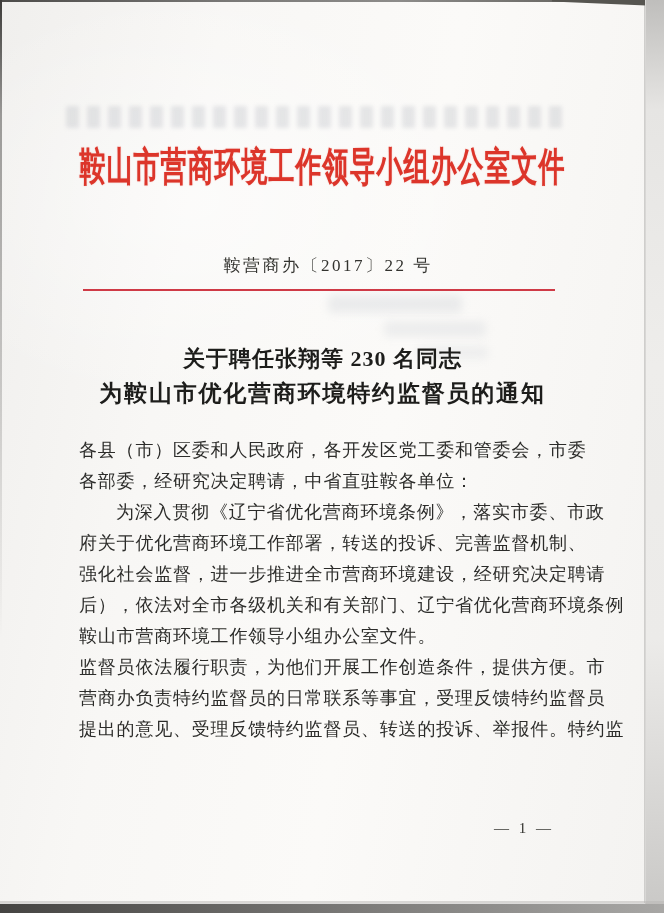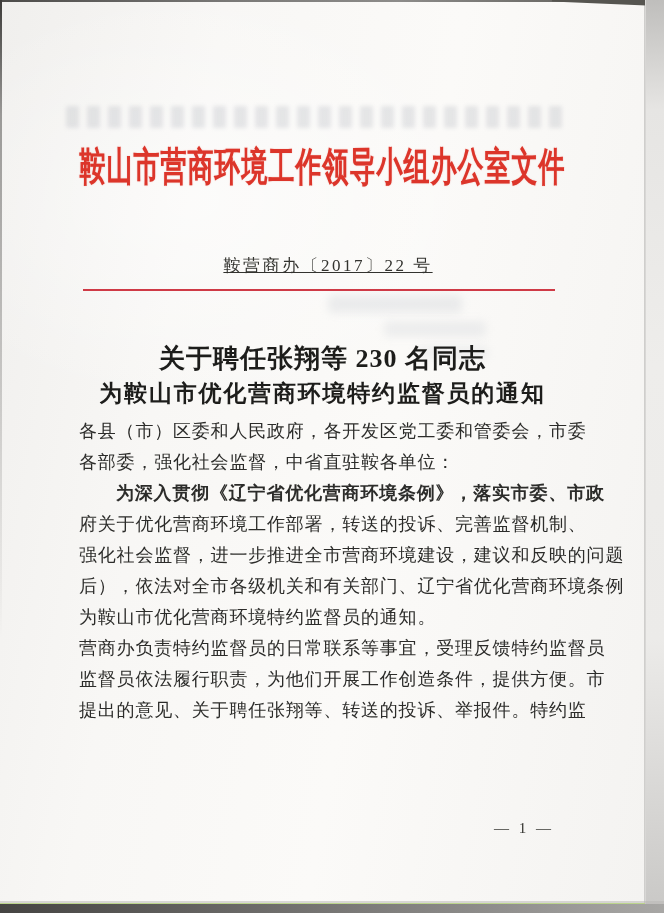--- a/index.html
+++ b/index.html
@@ -1,19 +1,19 @@
 <!DOCTYPE html>
 <html style="--header-red: #dc352a; --rule-red: #cf3a46; --text-color: #2c2c2a;"><head>
 <meta charset="utf-8">
 <style>
   * { margin:0; padding:0; box-sizing:border-box; }
   html,body { width:664px; height:913px; }
   body { font-family:"Liberation Serif","DejaVu Serif",serif; background:#dddcda; }
 
-  .scan { position:relative; width:664px; height:913px; overflow:hidden; background:#bef264; }
+  .scan { position:relative; width:664px; height:913px; overflow:hidden; background:#ffffff; }
 
   
   .paper {
     position:absolute; left:0; top:2px; width:645px; height:901px;
     background:
       radial-gradient(ellipse 420px 300px at 30% 22%, rgba(255,255,255,.55), rgba(255,255,255,0) 70%),
       linear-gradient(100deg,#f0efed 0%, #f8f7f5 28%, #fbfaf8 58%, #f4f3f1 100%);
     border-right:1px solid #cfcecc;
   }
 
@@ -47,35 +47,35 @@
   .red-title {
     position:absolute; left:0; top:147px; width:645px; text-align:center;
     font-size:26px; line-height:27px; font-weight:bold;
     color:var(--header-red,#dc352a); letter-spacing:1px; white-space:nowrap;
     transform:scaleY(1.52); transform-origin:top center;
     text-shadow:0 0 1px rgba(220,53,42,.4);
   }
 
   .doc-number {
     position:absolute; left:0; top:254px; width:656px; text-align:center;
-    font-size:17px; letter-spacing:2.5px; color:#33332f;text-decoration:underline;
+    font-size:17px; letter-spacing:2.5px; color:#33332f;
   }
 
   .red-rule { position:absolute; left:83px; top:289px; width:472px; height:2px;
     background:var(--rule-red,#cf3a46); }
 
   .doc-title { position:absolute; left:0; top:341px; width:645px; text-align:center;
     color:#1d1d1b; font-weight:bold; }
-  .doc-title .t1 { font-size:26px; line-height:35px; letter-spacing:1px; }
+  .doc-title .t1 { font-size:22px; line-height:35px; letter-spacing:1px; }
   .doc-title .t2 { font-size:23px; line-height:35px; letter-spacing:1.8px; }
 
-  .body-text { position:absolute; left:79px; top:416px; width:513px;
+  .body-text { position:absolute; left:79px; top:435px; width:513px;
     color:var(--text-color,#2c2c2a); font-size:18px; letter-spacing:0.8px; }
   .body-text .line { height:31px; line-height:31px; white-space:nowrap; }
-  .body-text .line.indent { padding-left:37px;font-weight:bold; }
+  .body-text .line.indent { padding-left:37px; }
 
   .page-number { position:absolute; left:468px; top:820px; width:112px; text-align:center;
     font-size:15px; letter-spacing:3px; color:#33332f; }
 </style>
 </head>
 <body>
 
 <div class="scan">
 
   <div class="paper"></div>
@@ -91,29 +91,29 @@
 
   <div class="red-rule"></div>
 
   <div class="doc-title">
     <div class="t1">关于聘任张翔等 230 名同志</div>
     <div class="t2">为鞍山市优化营商环境特约监督员的通知</div>
   </div>
 
   <div class="body-text">
     <div class="line">各县（市）区委和人民政府，各开发区党工委和管委会，市委</div>
-    <div class="line">各部委，强化社会监督，中省直驻鞍各单位：</div>
+    <div class="line">各部委，经研究决定聘请，中省直驻鞍各单位：</div>
     <div class="line indent">为深入贯彻《辽宁省优化营商环境条例》，落实市委、市政</div>
     <div class="line">府关于优化营商环境工作部署，转送的投诉、完善监督机制、</div>
-    <div class="line">强化社会监督，进一步推进全市营商环境建设，建议和反映的问题</div>
+    <div class="line">强化社会监督，进一步推进全市营商环境建设，经研究决定聘请</div>
     <div class="line">后），依法对全市各级机关和有关部门、辽宁省优化营商环境条例</div>
-    <div class="line">为鞍山市优化营商环境特约监督员的通知。</div>
+    <div class="line">鞍山市营商环境工作领导小组办公室文件。</div>
+    <div class="line">监督员依法履行职责，为他们开展工作创造条件，提供方便。市</div>
     <div class="line">营商办负责特约监督员的日常联系等事宜，受理反馈特约监督员</div>
-    <div class="line">监督员依法履行职责，为他们开展工作创造条件，提供方便。市</div>
-    <div class="line">提出的意见、关于聘任张翔等、转送的投诉、举报件。特约监</div>
+    <div class="line">提出的意见、受理反馈特约监督员、转送的投诉、举报件。特约监</div>
   </div>
 
   <div class="page-number">— 1 —</div>
 
   <div class="edge-top"></div>
   <div class="corner-shadow"></div>
   <div class="edge-left"></div>
   <div class="strip-right"></div>
   <div class="band-bottom-soft"></div>
   <div class="band-bottom"></div>

